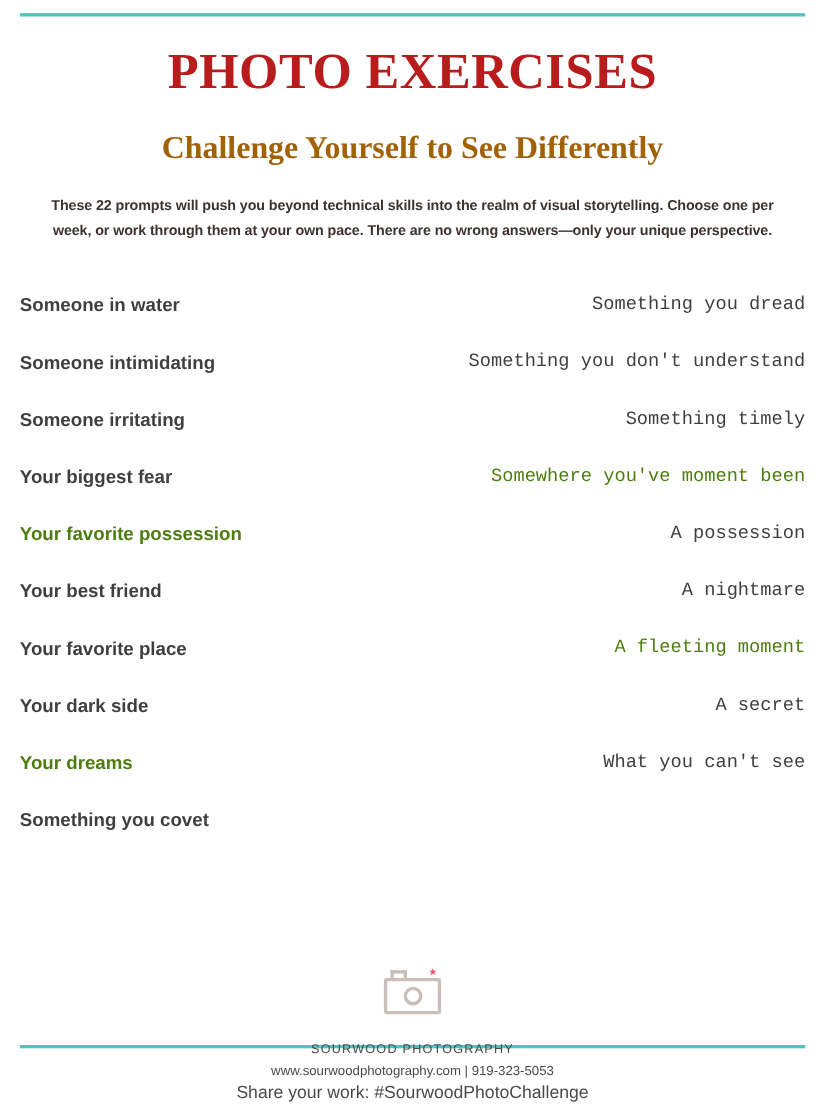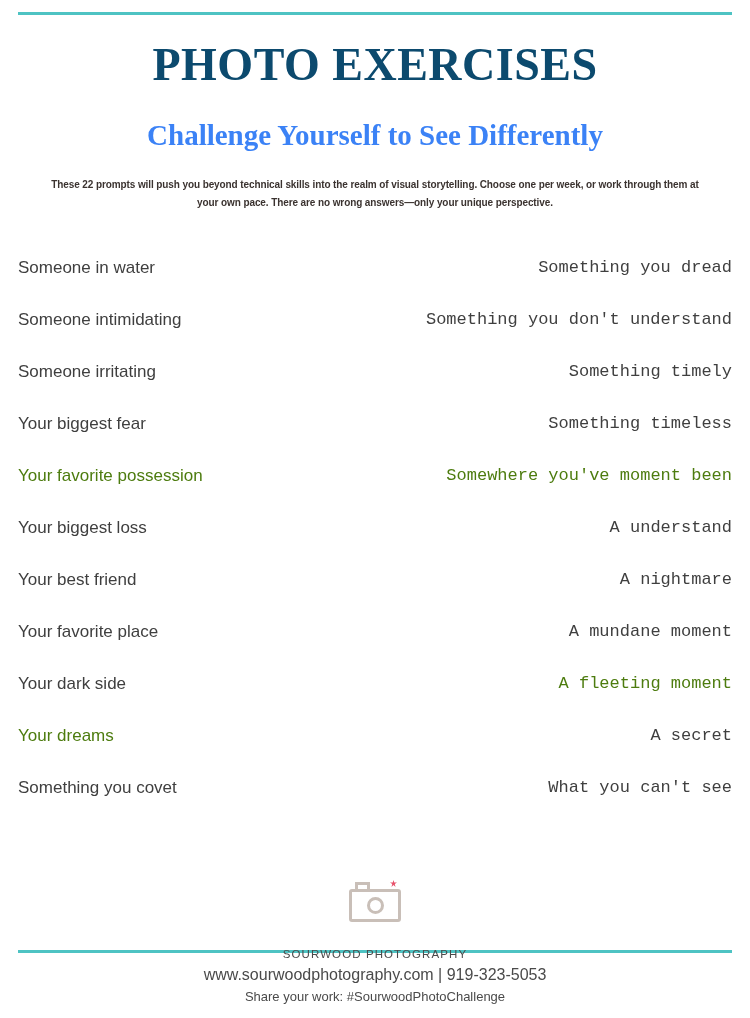--- a/index.html
+++ b/index.html
@@ -26,52 +26,53 @@
     background: #4ec3c3;
     margin-top: 12px;
     width: 100%;
   }
   .title {
     font-family: "Liberation Serif", serif;
     font-weight: bold;
     font-size: 46px;
     letter-spacing: 0.5px;
     text-align: center;
-    color: #0c4a6e;
+    color: #b91c1c;
     margin-top: 26px;
     line-height: 1.05;
   }
   .subtitle {
     font-family: "Liberation Serif", serif;
     font-weight: bold;
     font-size: 29px;
     text-align: center;
-    color: #3b82f6;
+    color: #a16207;
     margin-top: 12px;
     line-height: 1.1;
   }
   .intro {
     text-align: center;
-    font-size: 10px;
+    font-size: 13px;
     font-weight: bold;
     color: #3b3330;
     line-height: 1.75;
     margin: 14px 22px 0 22px;
     letter-spacing: -0.1px;
   }
   .columns {
     display: flex;
     margin-top: 30px;
     justify-content: space-between;
   }
   .col {
     width: 48%;
   }
   .col-left {
     text-align: left;
+    font-weight: bold;
   }
   .col-right {
     text-align: right;
   }
   .item {
     font-size: 17px;
     color: #3f3f3f;
     line-height: 1;
     padding: 13px 0;
     height: 26px;
@@ -155,61 +156,58 @@
     top: 936px;
     text-align: center;
     color: #4a4a4a;
   }
   .footer .brand {
     font-size: 11.5px;
     letter-spacing: 1.1px;
     margin-bottom: 6px;
   }
   .footer .contact {
+    font-size: 12px;
+    margin-bottom: 5px;
+  }
+  .footer .share {
     font-size: 16px;
-    margin-bottom: 5px;
-  }
-  .footer .share {
-    font-size: 13px;
   }
 </style>
 </head>
 <body>
 
 <div class="page">
 
   <div class="rule-top"></div>
 
   <h1 class="title">PHOTO EXERCISES</h1>
   <h2 class="subtitle">Challenge Yourself to See Differently</h2>
   <p class="intro">These 22 prompts will push you beyond technical skills into the realm of visual storytelling. Choose one per week, or work through them at your own pace. There are no wrong answers—only your unique perspective.</p>
 
   <div class="columns">
     <div class="col col-left" id="left-col">
         <div class="item">Someone in water</div>
         <div class="item">Someone intimidating</div>
         <div class="item">Someone irritating</div>
         <div class="item">Your biggest fear</div>
         <div class="item accent">Your favorite possession</div>
-        <div class="item">Your biggest loss</div>
         <div class="item">Your best friend</div>
         <div class="item">Your favorite place</div>
         <div class="item">Your dark side</div>
         <div class="item accent">Your dreams</div>
         <div class="item">Something you covet</div>
       </div>
     <div class="col col-right" id="right-col">
         <div class="item">Something you dread</div>
         <div class="item">Something you don't understand</div>
         <div class="item">Something timely</div>
-        <div class="item">Something timeless</div>
         <div class="item accent">Somewhere you've moment been</div>
-        <div class="item">A understand</div>
+        <div class="item">A possession</div>
         <div class="item">A nightmare</div>
-        <div class="item">A mundane moment</div>
         <div class="item accent">A fleeting moment</div>
         <div class="item">A secret</div>
         <div class="item">What you can't see</div>
       </div>
   </div>
 
   <div class="camera-wrap">
     <span class="camera">
       <span class="hump"></span>
       <span class="body"></span>

